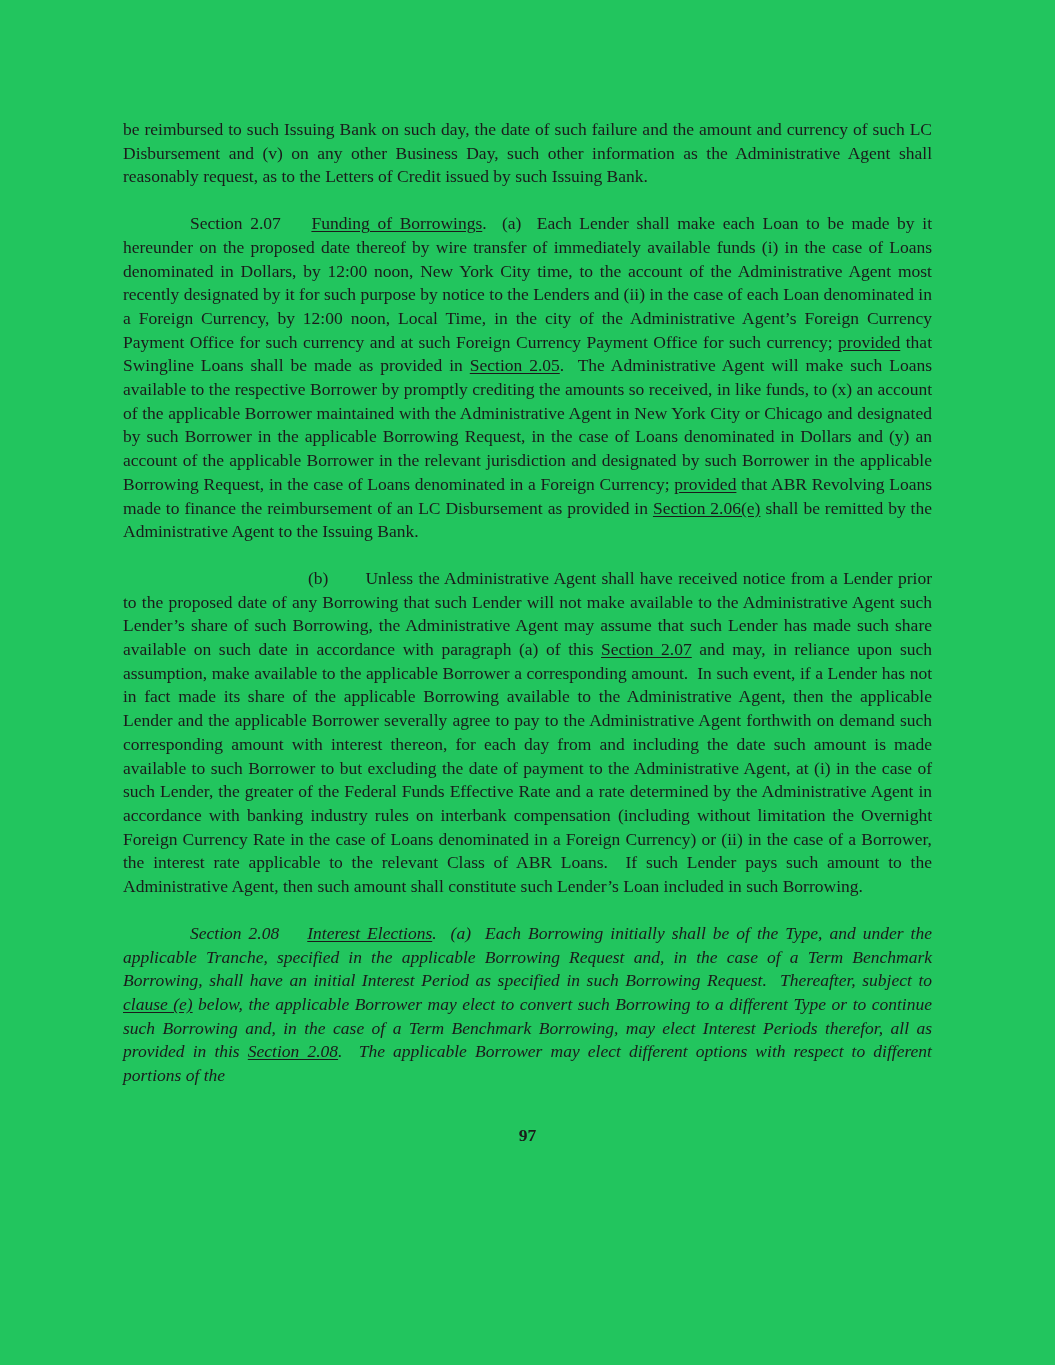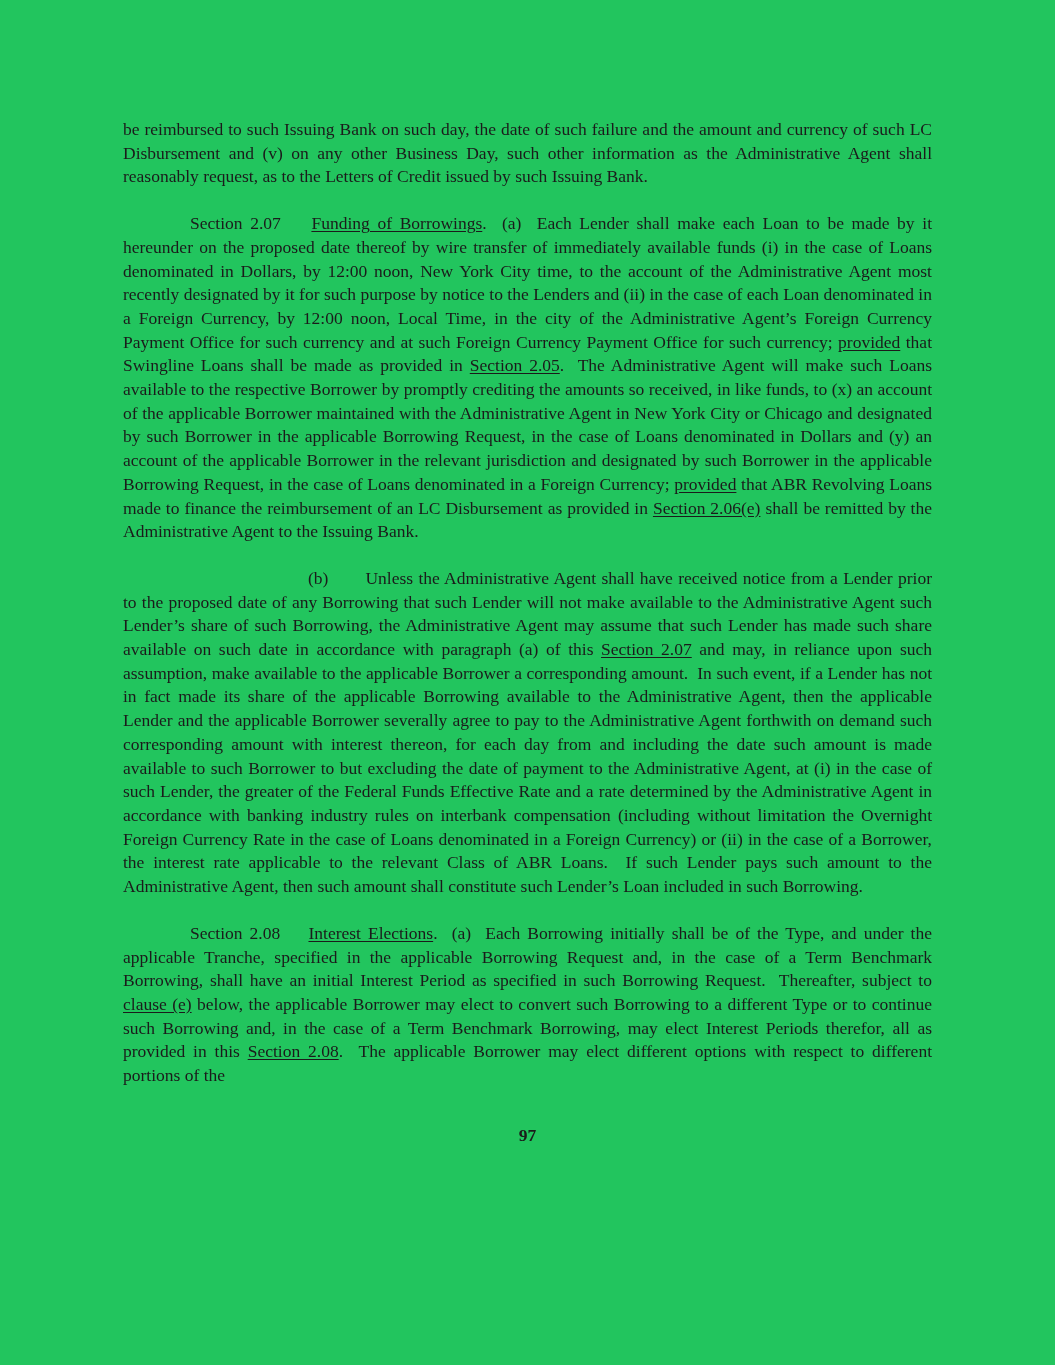--- a/index.html
+++ b/index.html
@@ -22,21 +22,21 @@
     overflow: hidden;
   }
   .doc-body {
     width: 809px;
   }
   .para {
     margin: 0 0 23px 0;
     text-align: justify;
     text-justify: inter-word;
   }
-  .para:last-child { margin-bottom: 0; }
+  .para:last-child { margin-bottom: 0; font-style: italic; }
   .u {
     text-decoration: underline;
     text-underline-offset: 2px;
   }
   .page-footer {
     margin-top: 36px;
     text-align: center;
     font-weight: bold;
   }
 </style>

